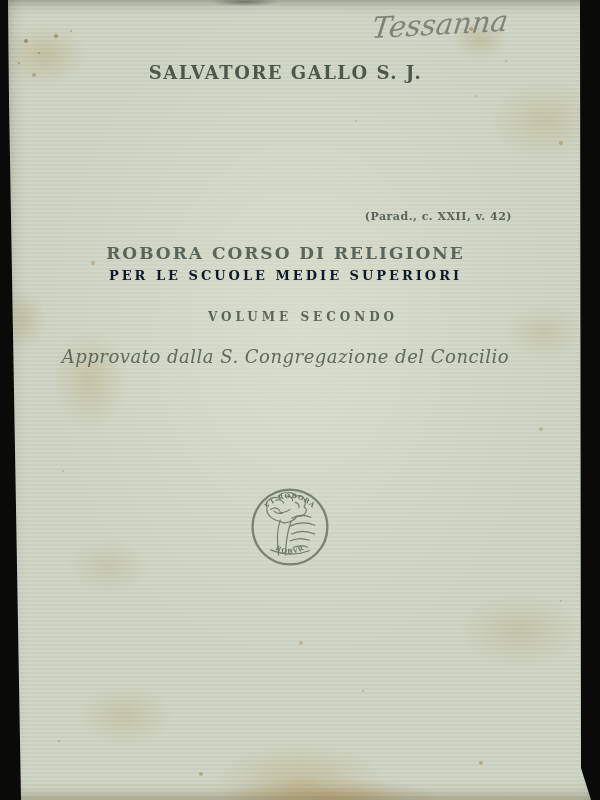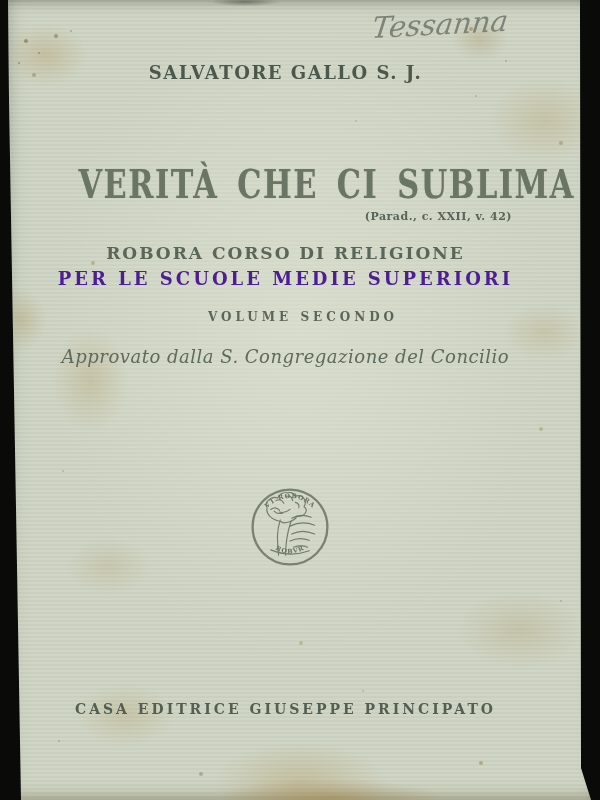--- a/index.html
+++ b/index.html
@@ -70,21 +70,21 @@
     display:inline-block; font-size:40px; font-weight:700;
     letter-spacing:2px; word-spacing:9px; color:#6a7565;
     transform:scaleX(.76); transform-origin:center; white-space:nowrap;
     text-shadow:0 0 1px rgba(106,117,101,.4);
   }
 
   .title-note { top:210px; left:auto; right:88px; text-align:center;
     font-size:11px; font-weight:700; letter-spacing:.5px; color:#58635a; }
 
   .subtitle1 { top:243px; font-size:17px; font-weight:700; letter-spacing:2px; color:#5b665a; }
-  .subtitle2 { top:268px; font-size:18px; font-weight:700; letter-spacing:3px; color:#4c1d95; }
+  .subtitle2 { top:268px; font-size:13px; font-weight:700; letter-spacing:3px; color:#0f172a; }
   .volume    { top:310px; font-size:12px; font-weight:700; letter-spacing:4px; color:#5b665a;margin-left:35px; }
 
   .approval { top:344px; font-style:italic; font-size:18px; line-height:1.4;
     letter-spacing:.5px; color:#5e6a5d; }
 
   .emblem { position:absolute; left:246px; top:483px; width:88px; height:88px; }
   .emblem svg { width:100%; height:100%; }
 
   .publisher { top:701px; font-size:14px; font-weight:700; letter-spacing:3px; color:#545f53; }
 </style>
@@ -93,23 +93,20 @@
 
 <div class="scene">
   <div class="paper">
     <div class="texture"></div>
     <div class="specks"></div>
 
     <div class="signature">Tessanna</div>
 
     <div class="line author">SALVATORE GALLO S. J.</div>
 
-    <div class="line title-wrap">
-      <span class="title">VERITÀ CHE CI SUBLIMA</span>
-    </div>
 
     <div class="line title-note">(Parad., c. XXII, v. 42)</div>
 
     <div class="line subtitle1">ROBORA CORSO DI RELIGIONE</div>
 
     <div class="line subtitle2">PER LE SCUOLE MEDIE SUPERIORI</div>
 
     <div class="line volume">VOLUME SECONDO</div>
 
     <div class="line approval">
@@ -137,15 +134,14 @@
           <text>
             <textPath href="#arcT" startOffset="50%" text-anchor="middle">VT ROBORA</textPath>
           </text>
           <text>
             <textPath href="#arcB" startOffset="50%" text-anchor="middle">ROBVR</textPath>
           </text>
         </g>
       </svg>
     </div>
 
-    <div class="line publisher">CASA EDITRICE GIUSEPPE PRINCIPATO</div>
   </div>
 </div>
 
 </body></html>

